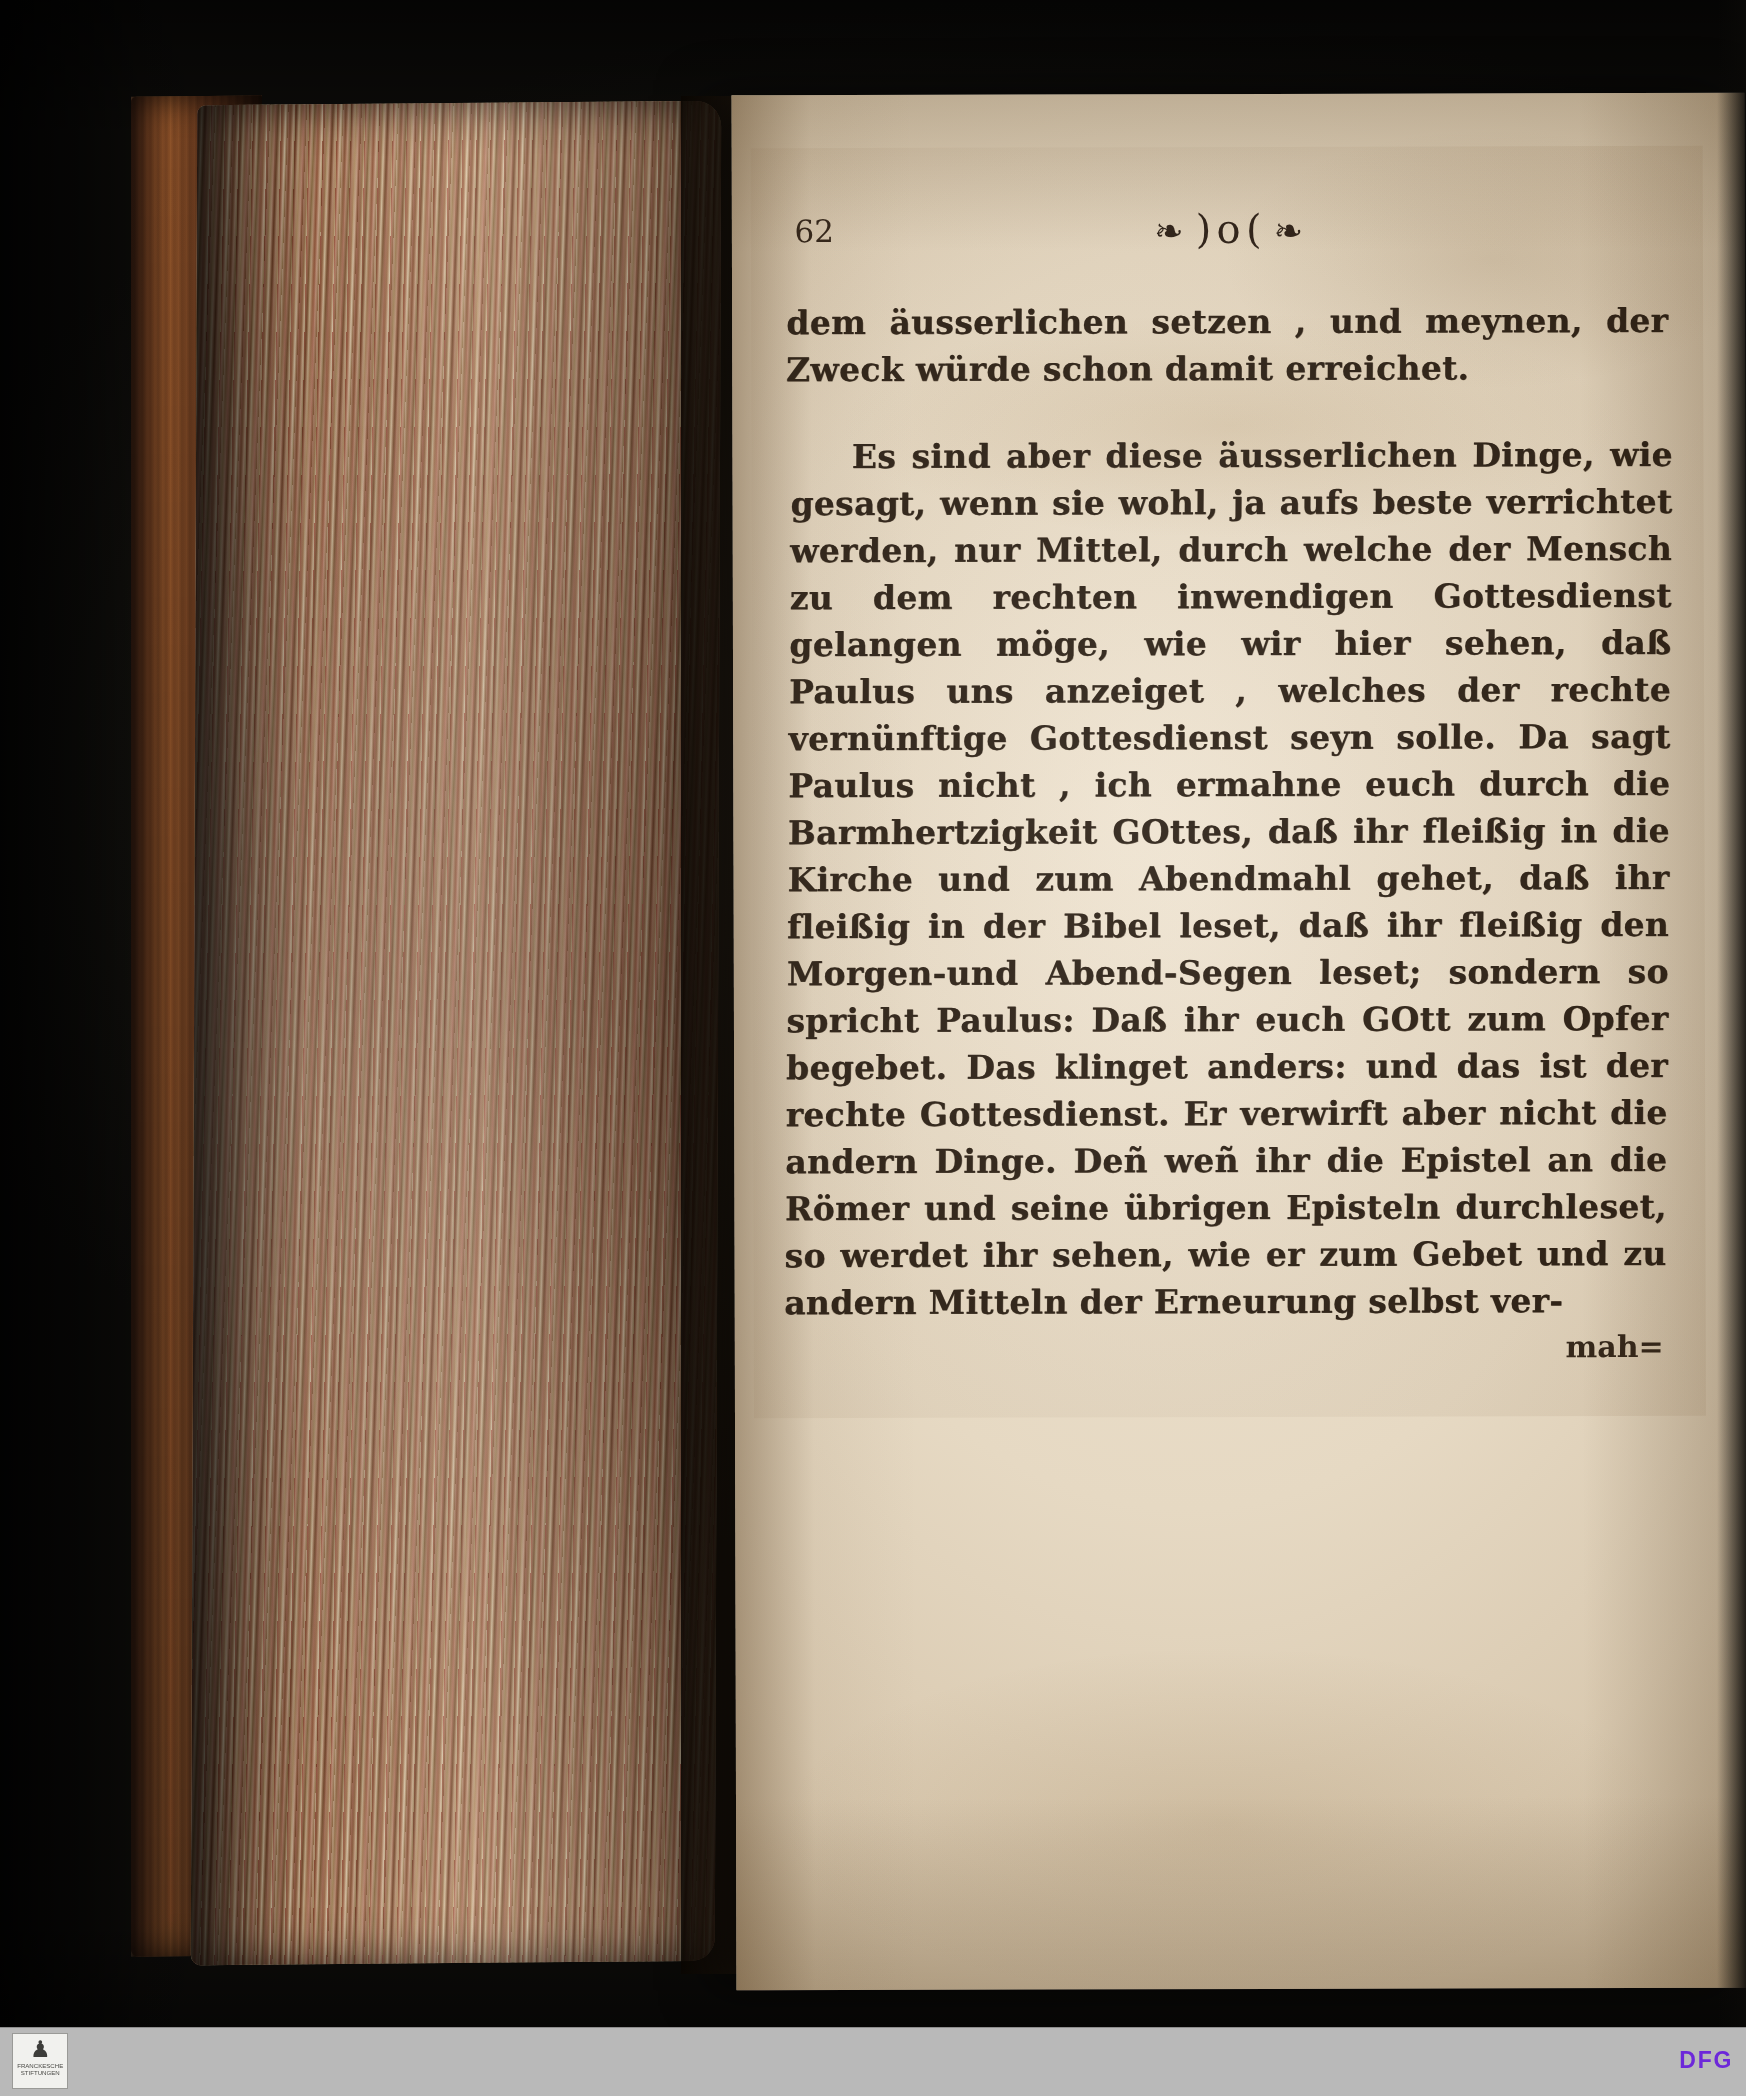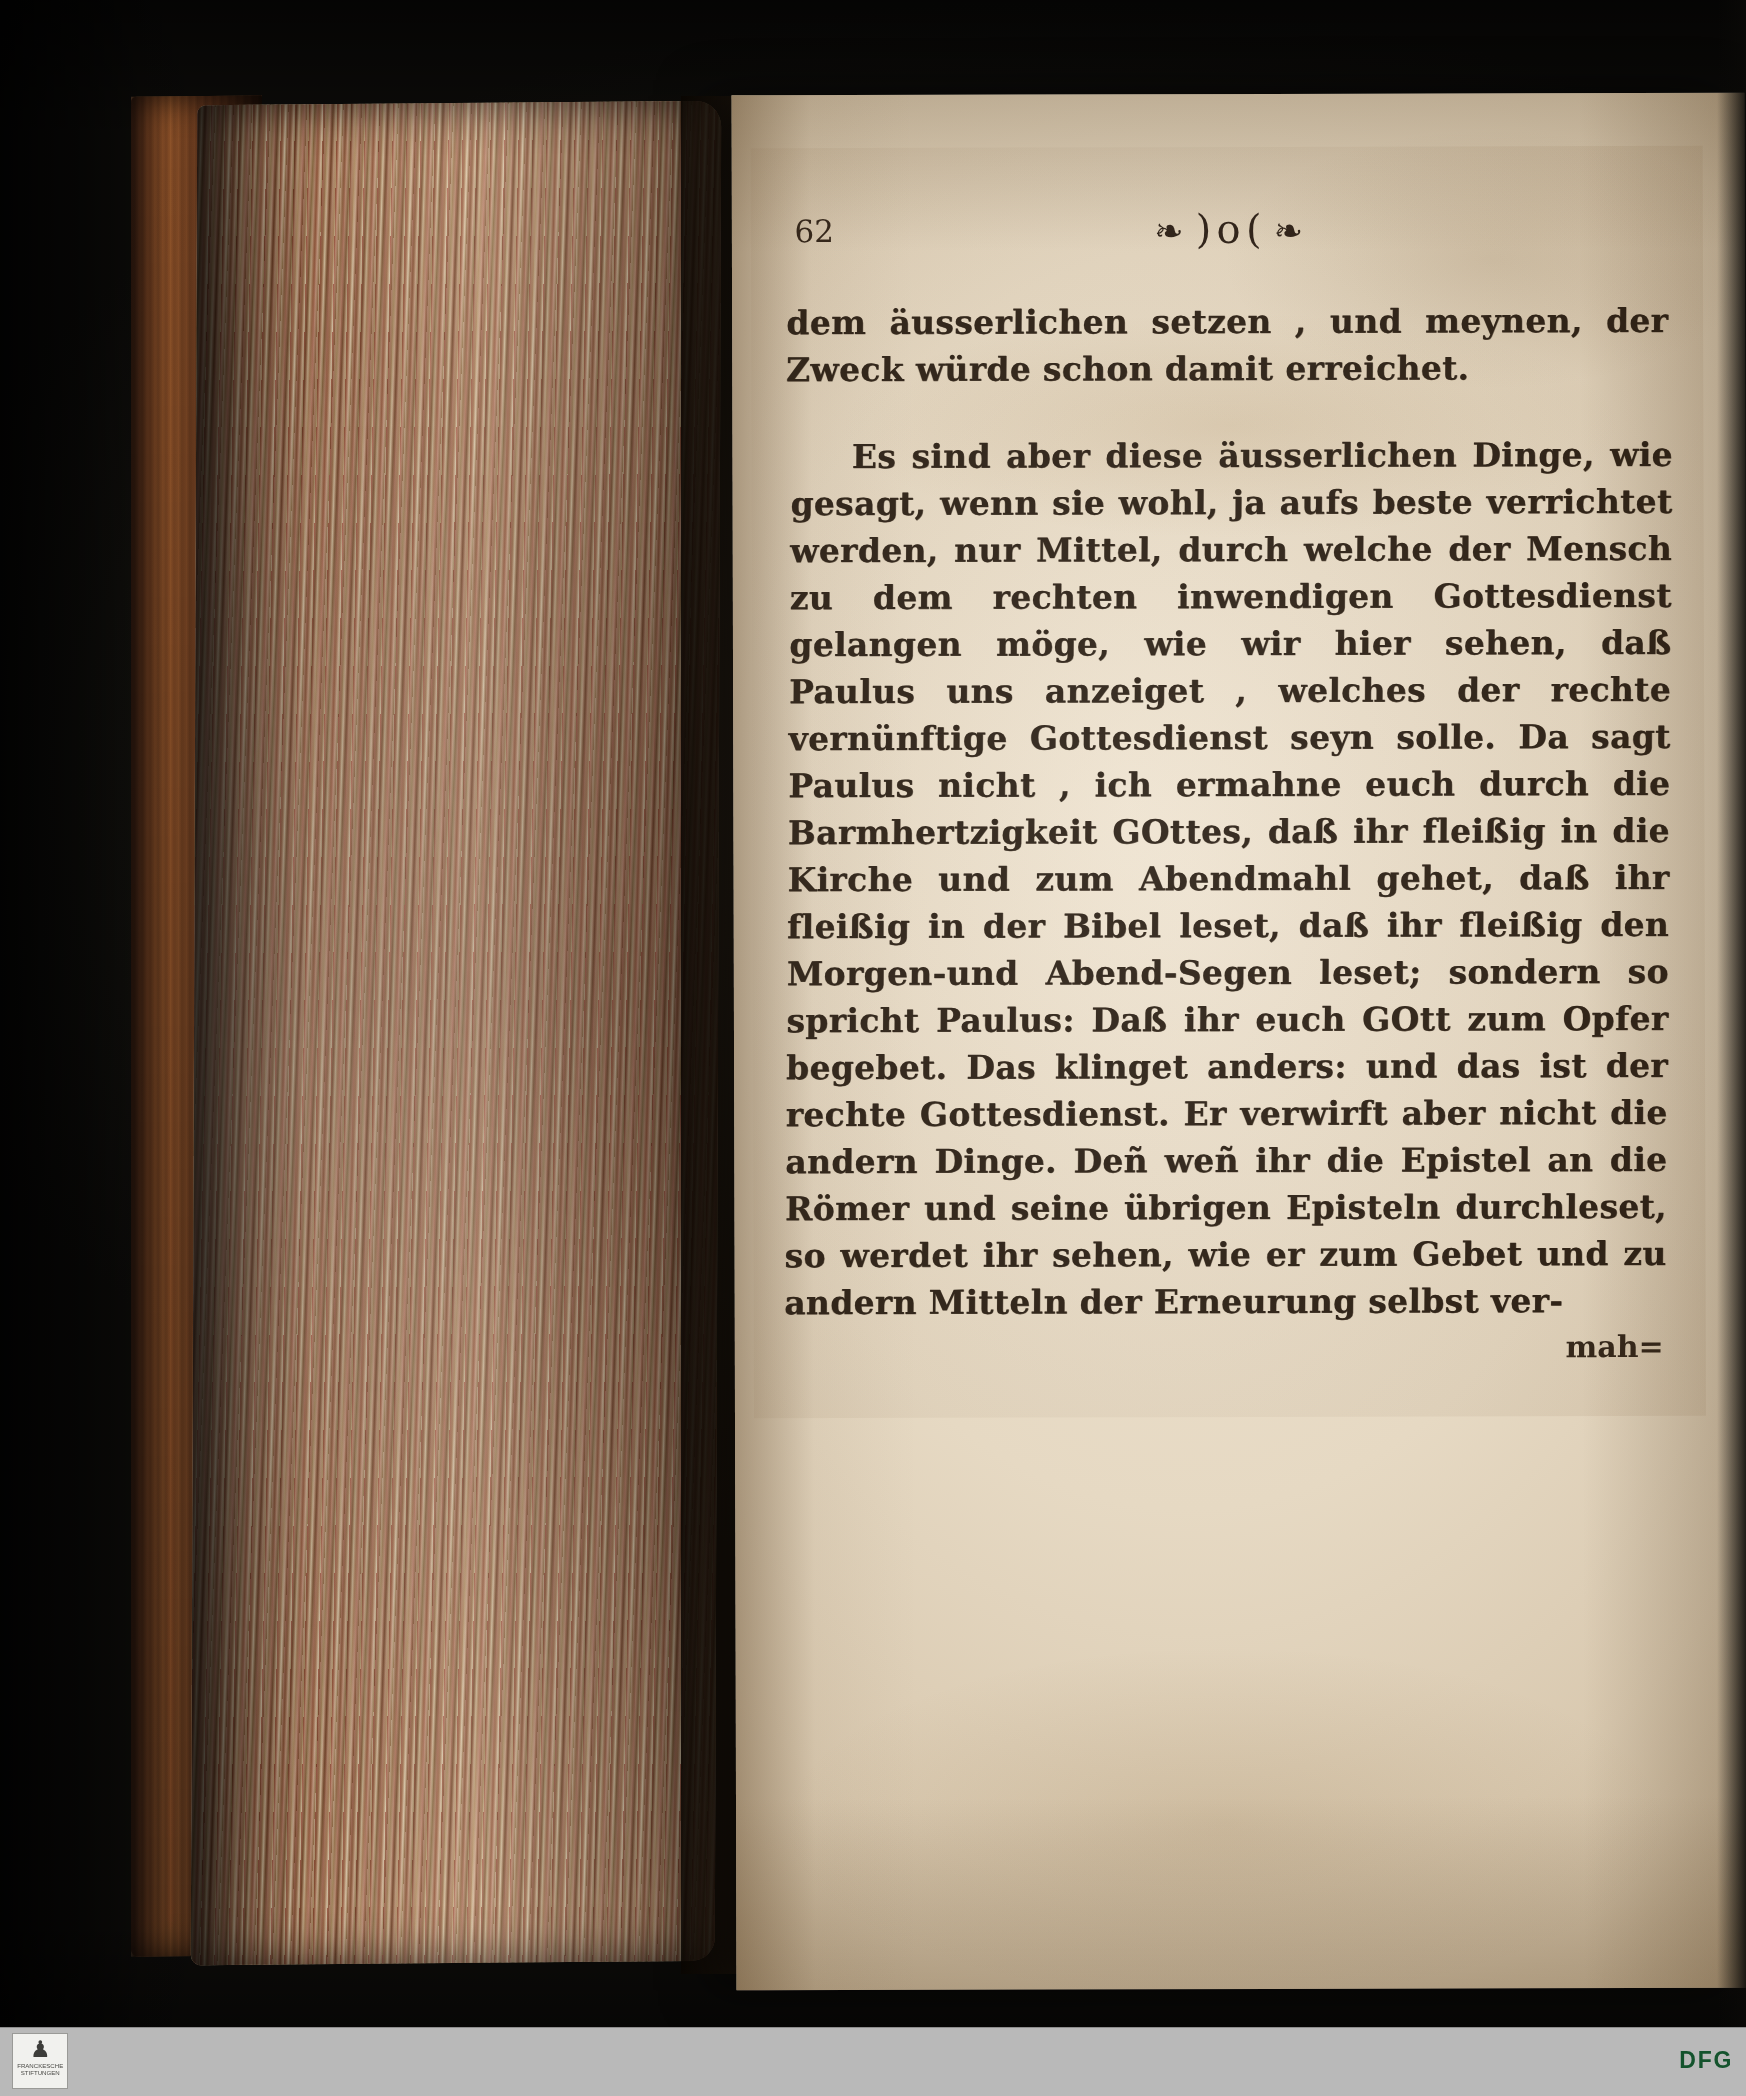--- a/index.html
+++ b/index.html
@@ -62,21 +62,21 @@
     line-height: 26px;
     color: #3d3d3a;
   }
   #footer-bar .dfg-logo {
     position: absolute;
     right: 14px; top: 19px;
     font-family: "Liberation Sans", sans-serif;
     font-weight: bold;
     font-size: 23px;
     letter-spacing: 1.7px;
-    color: #14532d;
+    color: #6d28d9;
   }
 
   
   #book-cover {
     position: absolute;
     left: 131px; top: 96px;
     width: 131px; height: 1860px;
     background:
       linear-gradient(90deg, #3a2317 0%, #6a4427 14%, #8a5c33 30%, #5d3a22 55%, #3e2616 78%, #241409 100%);
     border-radius: 5.2px 1.7px 1.7px 7px;

